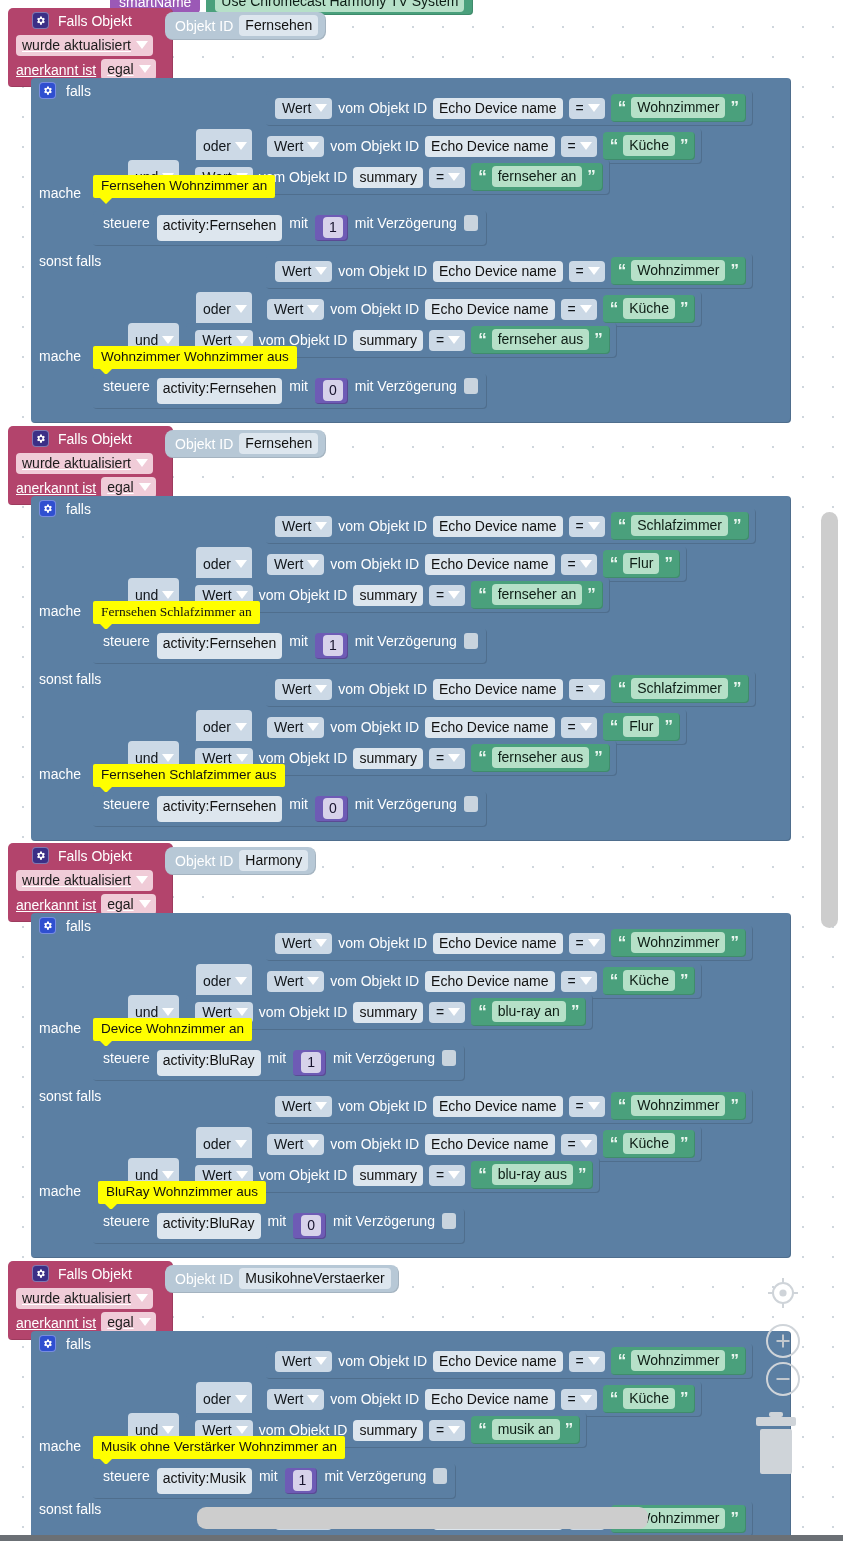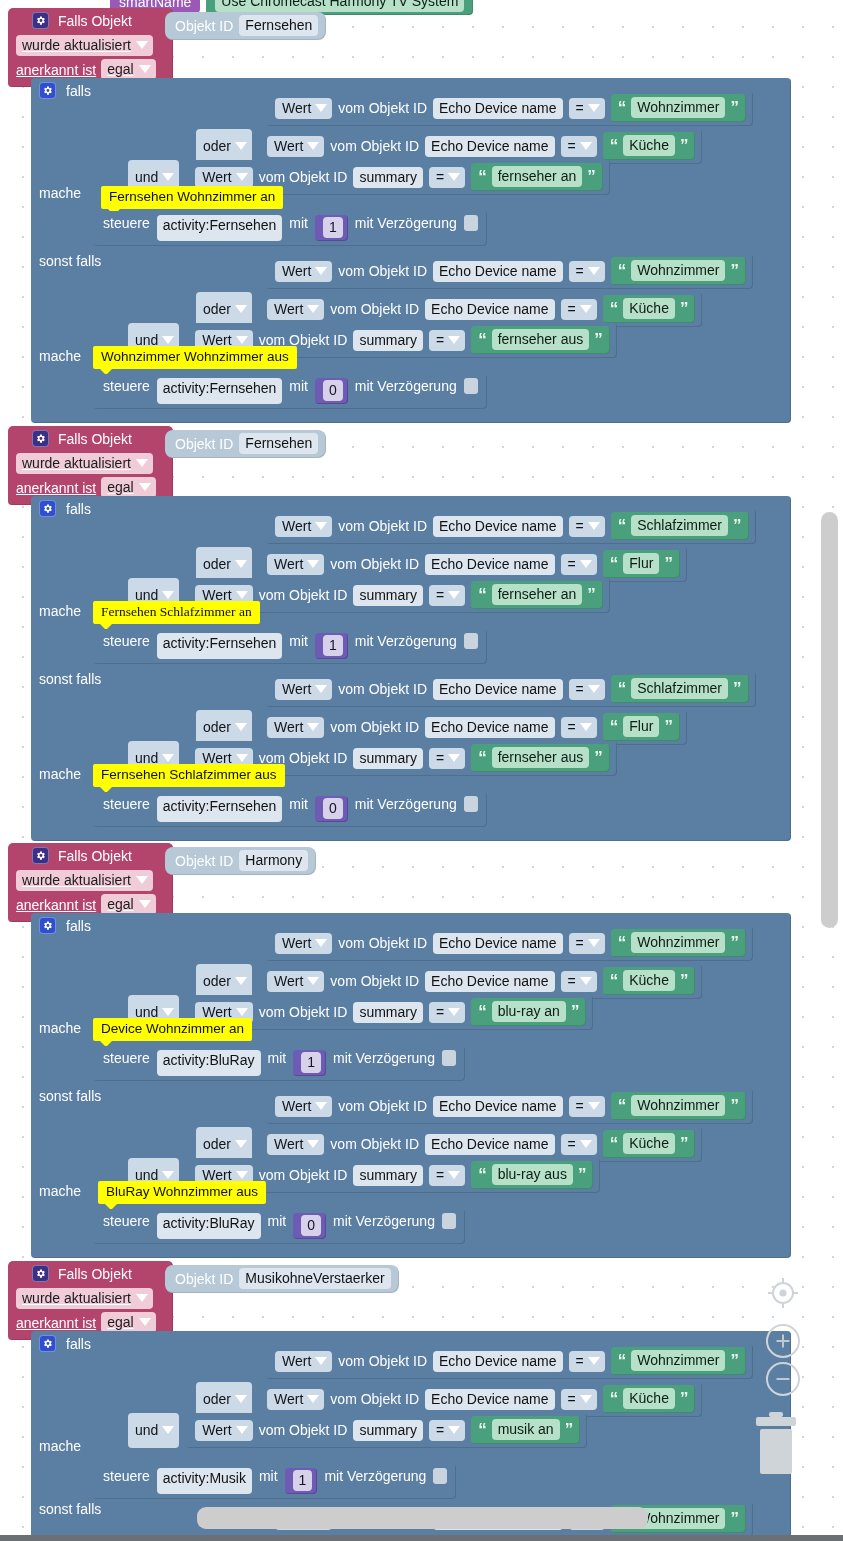--- a/index.html
+++ b/index.html
@@ -283,21 +283,21 @@
         </span>
         <span class="strblk">
           <span class="quote">“</span>
           <span class="fld fld-g">fernseher an</span>
           <span class="quote">”</span>
         </span>
       </div>
     </div>
 
     <div style="position:absolute; left:31px; top:177px;" class="lbl">mache</div>
-    <div class="bubble" style="left:85px; top:178px;margin-left:8px;">Fernsehen Wohnzimmer an</div>
+    <div class="bubble" style="left:85px; top:167px;">Fernsehen Wohnzimmer an</div>
     <div class="ctrl row" style="position:absolute; left:85px; top:203px; gap:7px; padding:4px 9px 5px 10px;">
       <span class="lbl">steuere</span>
       <span class="fld">activity:Fernsehen</span>
       <span class="lbl">mit</span>
       <span class="numblk">
         <span class="fld fld-p">1</span>
       </span>
       <span class="lbl">mit Verzögerung</span>
       <span style="width:14px;height:16px;background:#c9d4de;border-radius:3px;"></span>
     </div>
@@ -887,20 +887,21 @@
           </span>
         <span class="strblk">
           <span class="quote">“</span>
           <span class="fld fld-g">musik an</span>
           <span class="quote">”</span>
         </span>
       </div>
     </div>
 
     <div style="position:absolute; left:31px; top:177px;" class="lbl">mache</div>
+    <div class="bubble" style="left:85px; top:175px;">Musik ohne Verstärker Wohnzimmer an</div>
     <div class="ctrl row" style="position:absolute; left:85px; top:203px; gap:7px; padding:4px 9px 5px 10px;">
       <span class="lbl">steuere</span>
       <span class="fld">activity:Musik</span>
       <span class="lbl">mit</span>
       <span class="numblk">
           <span class="fld fld-p">1</span>
         </span>
       <span class="lbl">mit Verzögerung</span>
       <span style="width:14px;height:16px;background:#c9d4de;border-radius:3px;"></span>
     </div>

